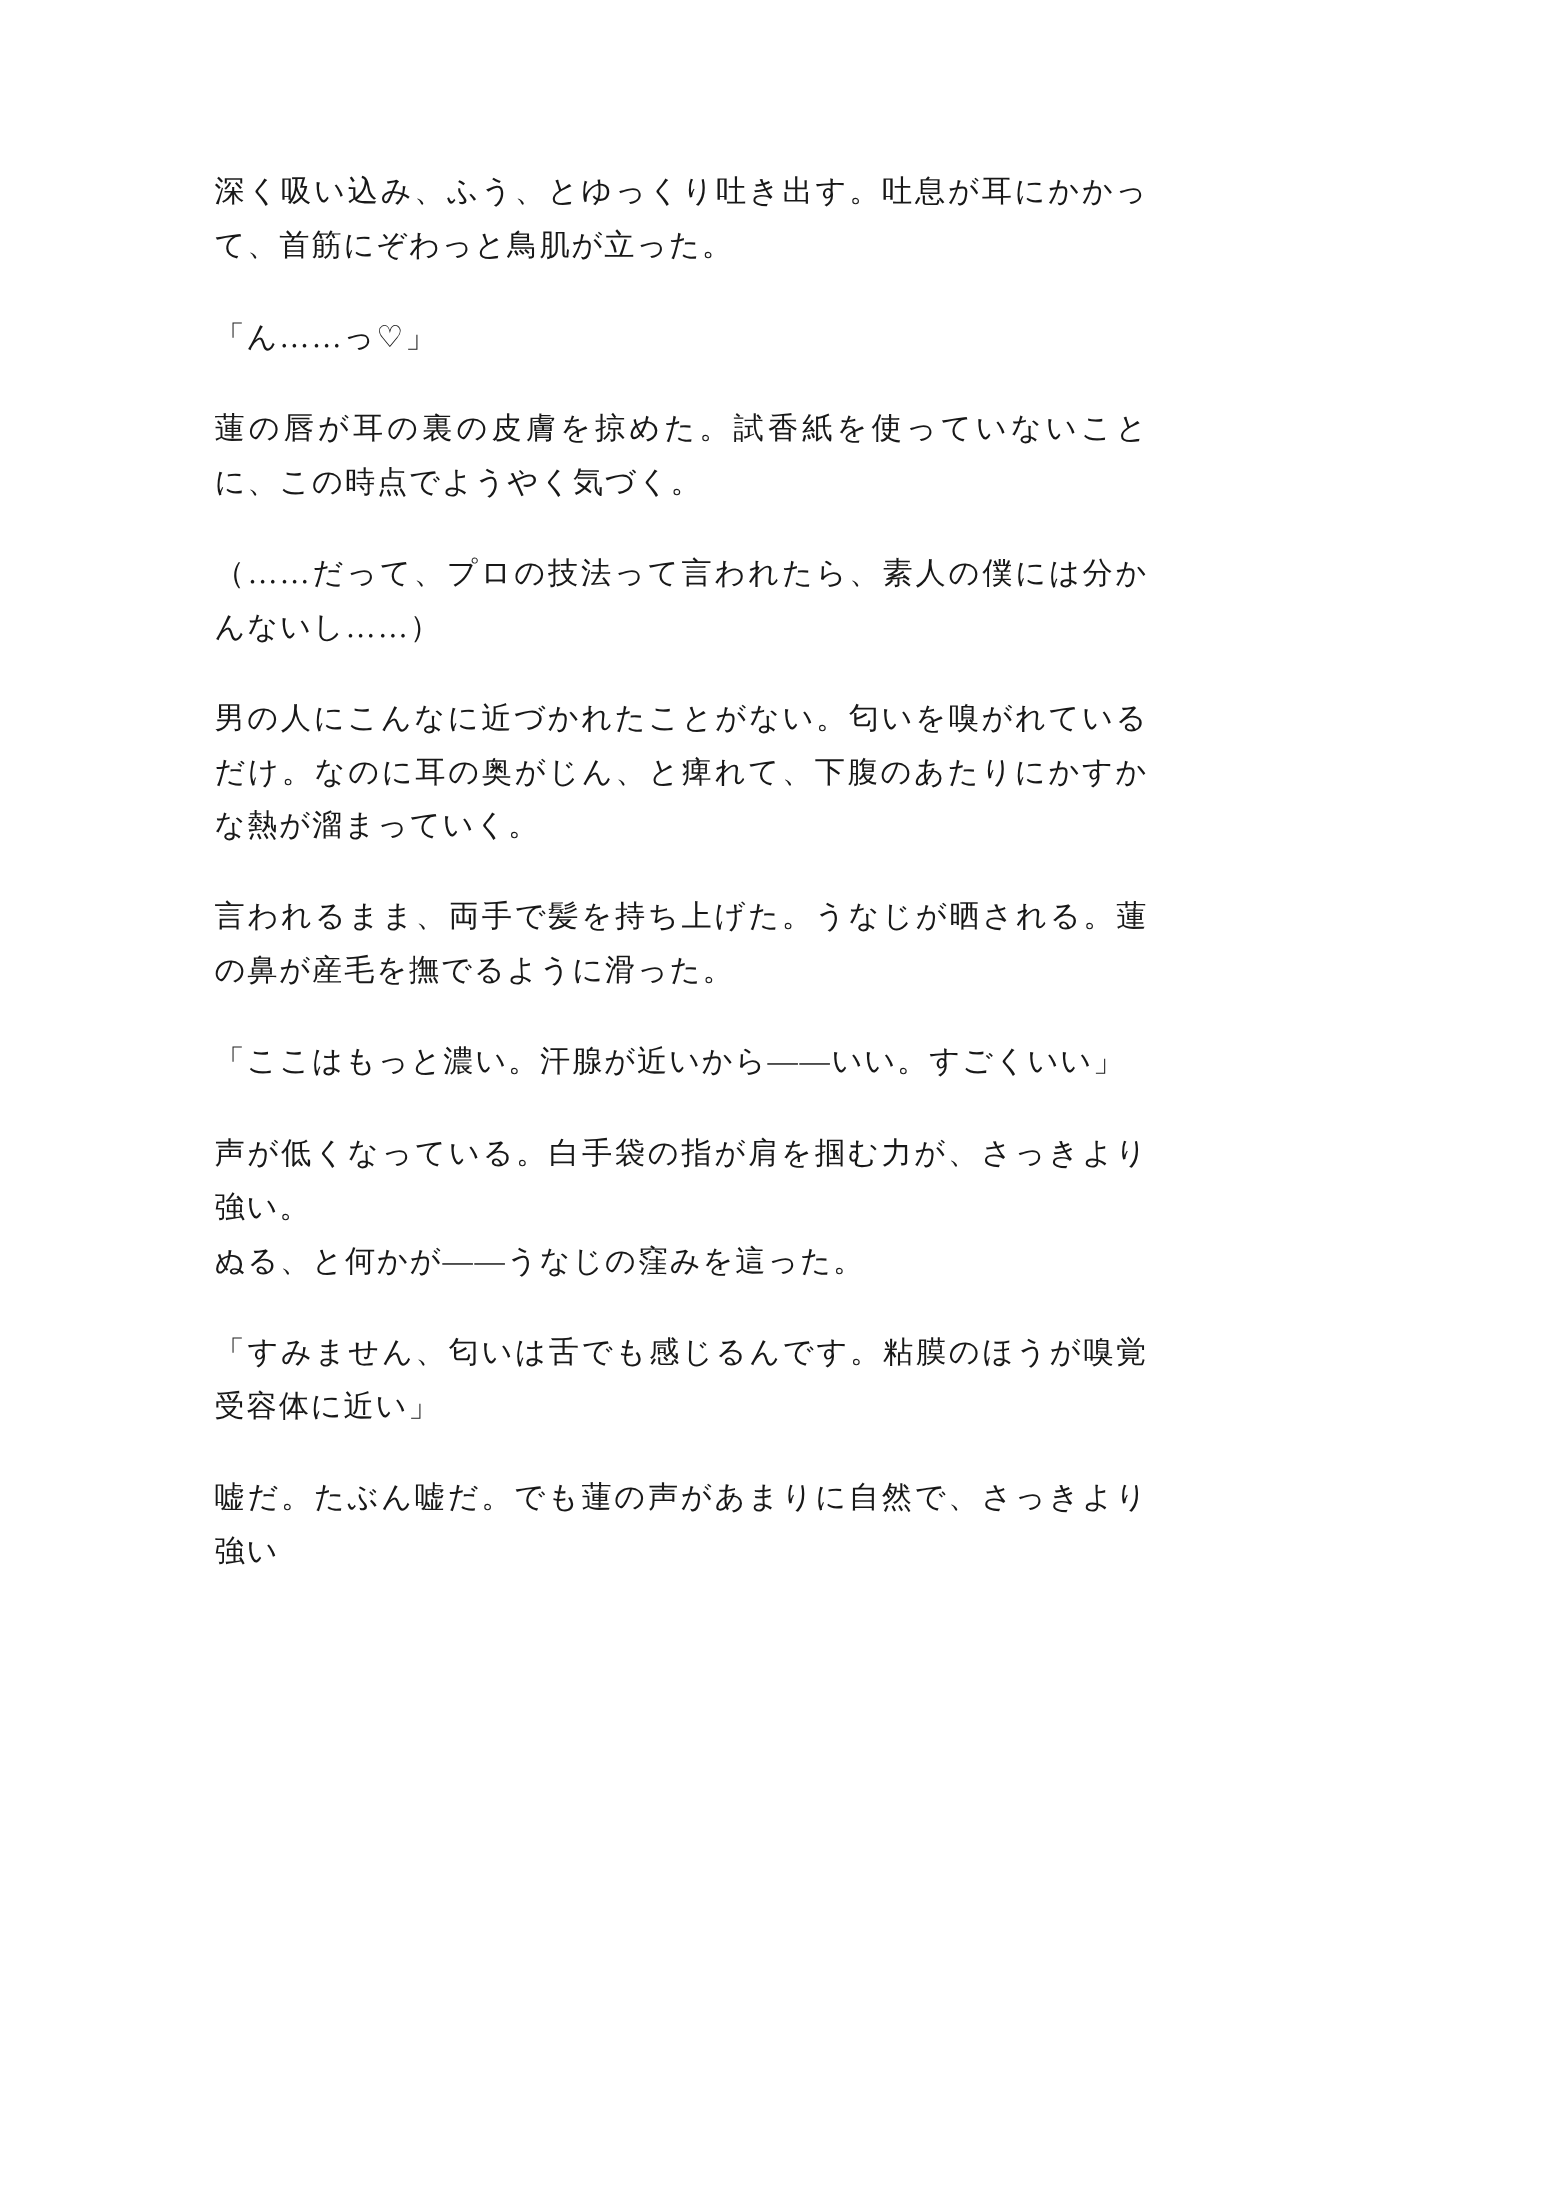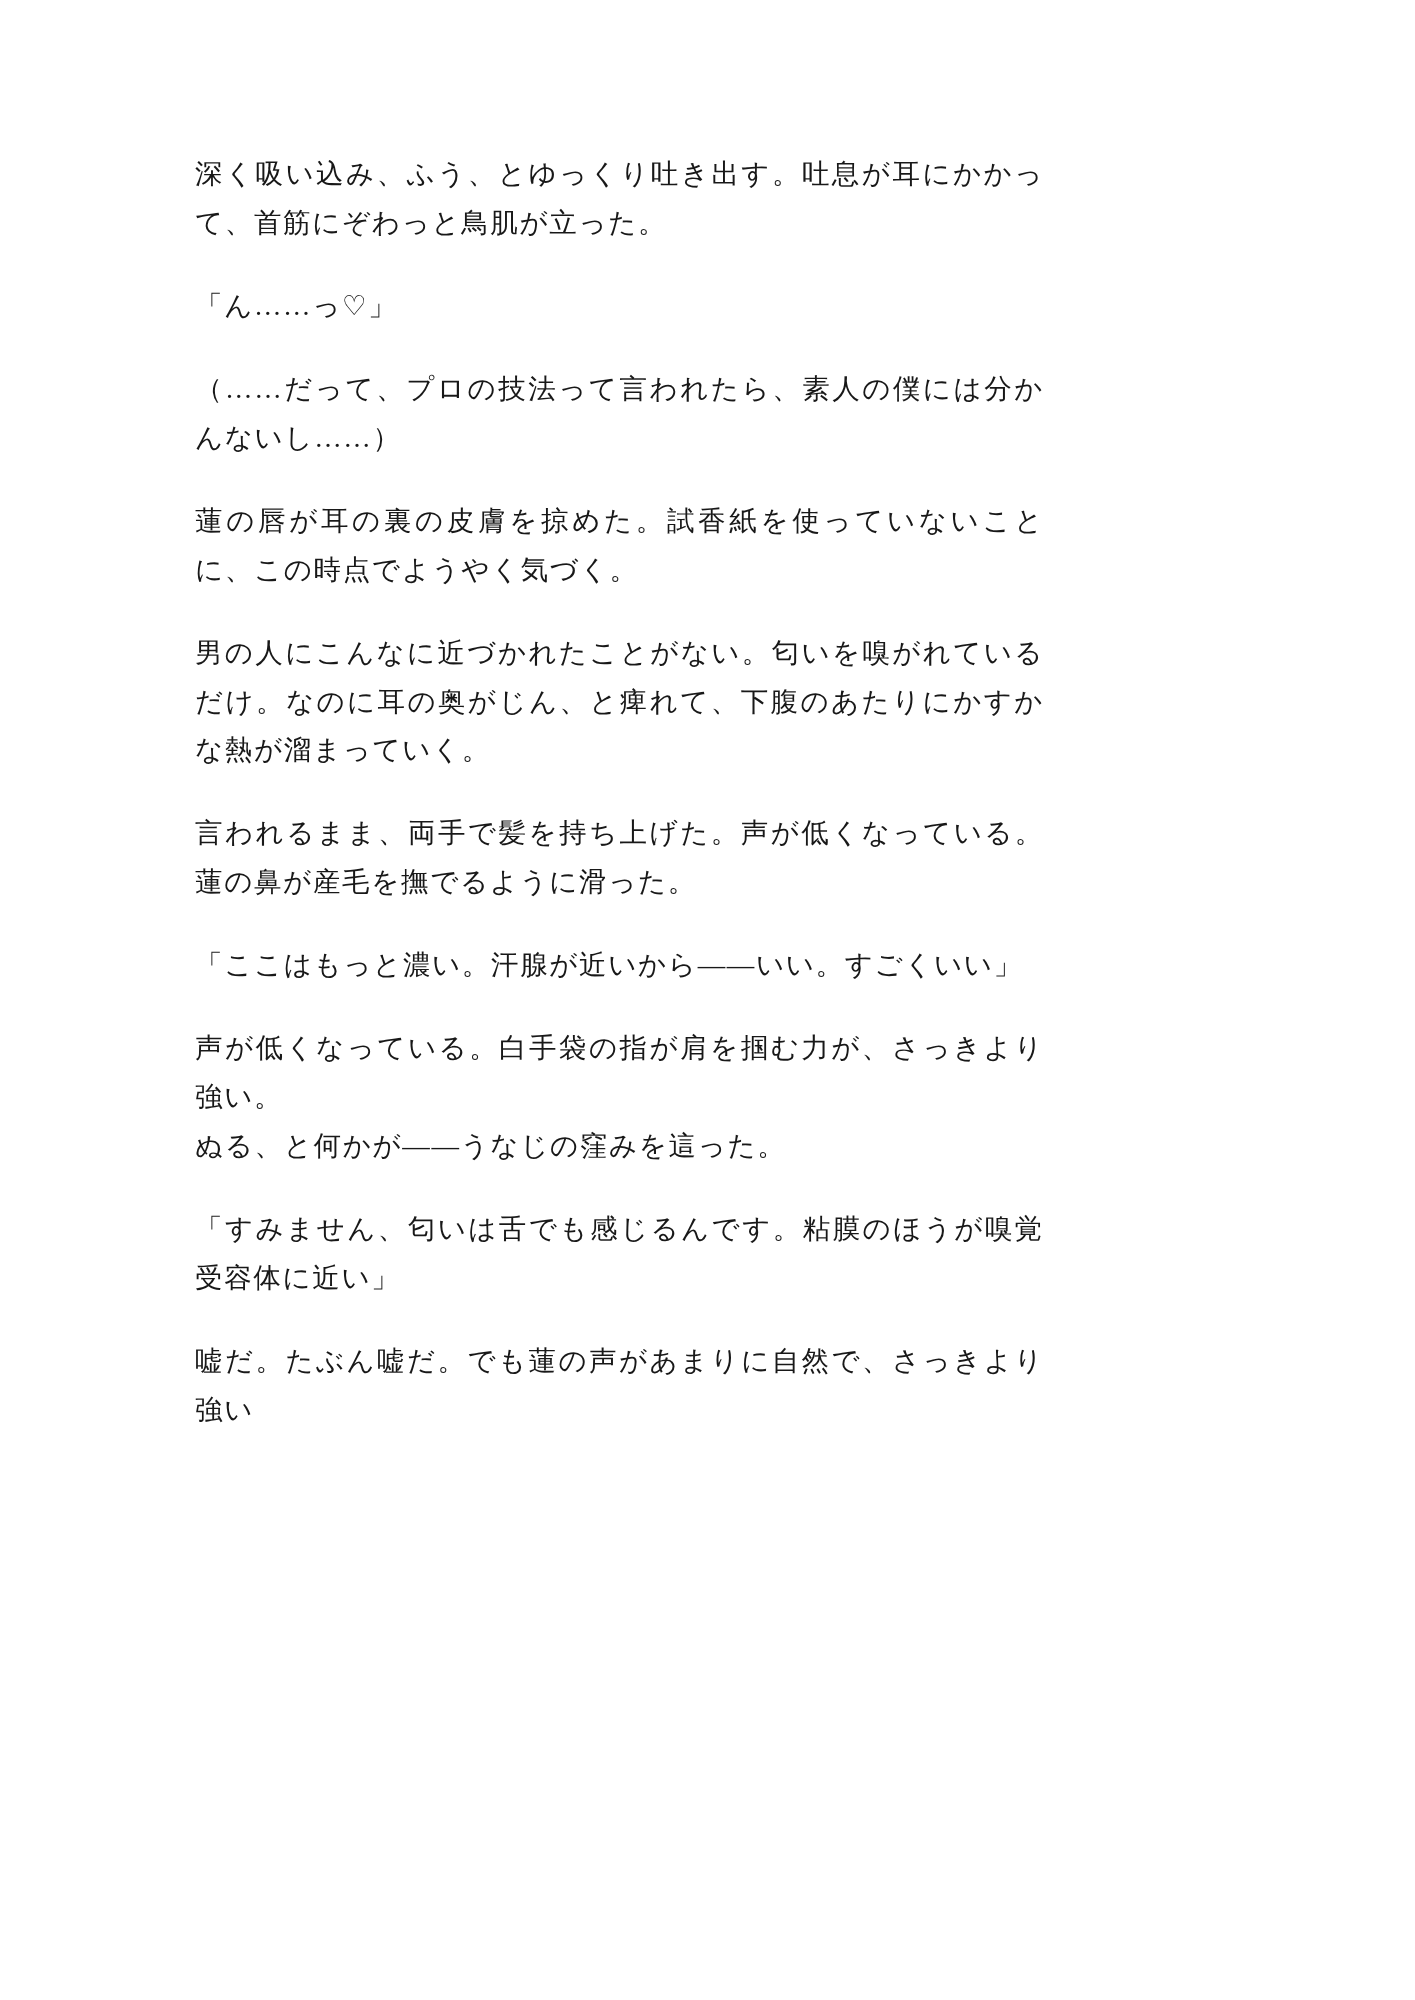--- a/index.html
+++ b/index.html
@@ -39,23 +39,23 @@
     margin-bottom: 0;
   }
 </style>
 </head>
 <body>
 
 <div class="page">
   <div class="body-text">
     <p class="para">深く吸い込み、ふう、とゆっくり吐き出す。吐息が耳にかかって、首筋にぞわっと鳥肌が立った。</p>
     <p class="para">「ん……っ♡」</p>
+    <p class="para">蓮の唇が耳の裏の皮膚を掠めた。試香紙を使っていないことに、この時点でようやく気づく。</p>
     <p class="para">（……だって、プロの技法って言われたら、素人の僕には分かんないし……）</p>
-    <p class="para">蓮の唇が耳の裏の皮膚を掠めた。試香紙を使っていないことに、この時点でようやく気づく。</p>
     <p class="para">男の人にこんなに近づかれたことがない。匂いを嗅がれているだけ。なのに耳の奥がじん、と痺れて、下腹のあたりにかすかな熱が溜まっていく。</p>
-    <p class="para">言われるまま、両手で髪を持ち上げた。声が低くなっている。蓮の鼻が産毛を撫でるように滑った。</p>
+    <p class="para">言われるまま、両手で髪を持ち上げた。うなじが晒される。蓮の鼻が産毛を撫でるように滑った。</p>
     <p class="para">「ここはもっと濃い。汗腺が近いから——いい。すごくいい」</p>
     <p class="para tight">声が低くなっている。白手袋の指が肩を掴む力が、さっきより強い。</p>
     <p class="para">ぬる、と何かが——うなじの窪みを這った。</p>
     <p class="para">「すみません、匂いは舌でも感じるんです。粘膜のほうが嗅覚受容体に近い」</p>
     <p class="para">嘘だ。たぶん嘘だ。でも蓮の声があまりに自然で、さっきより強い</p>
   </div>
 </div>
 
 </body></html>

